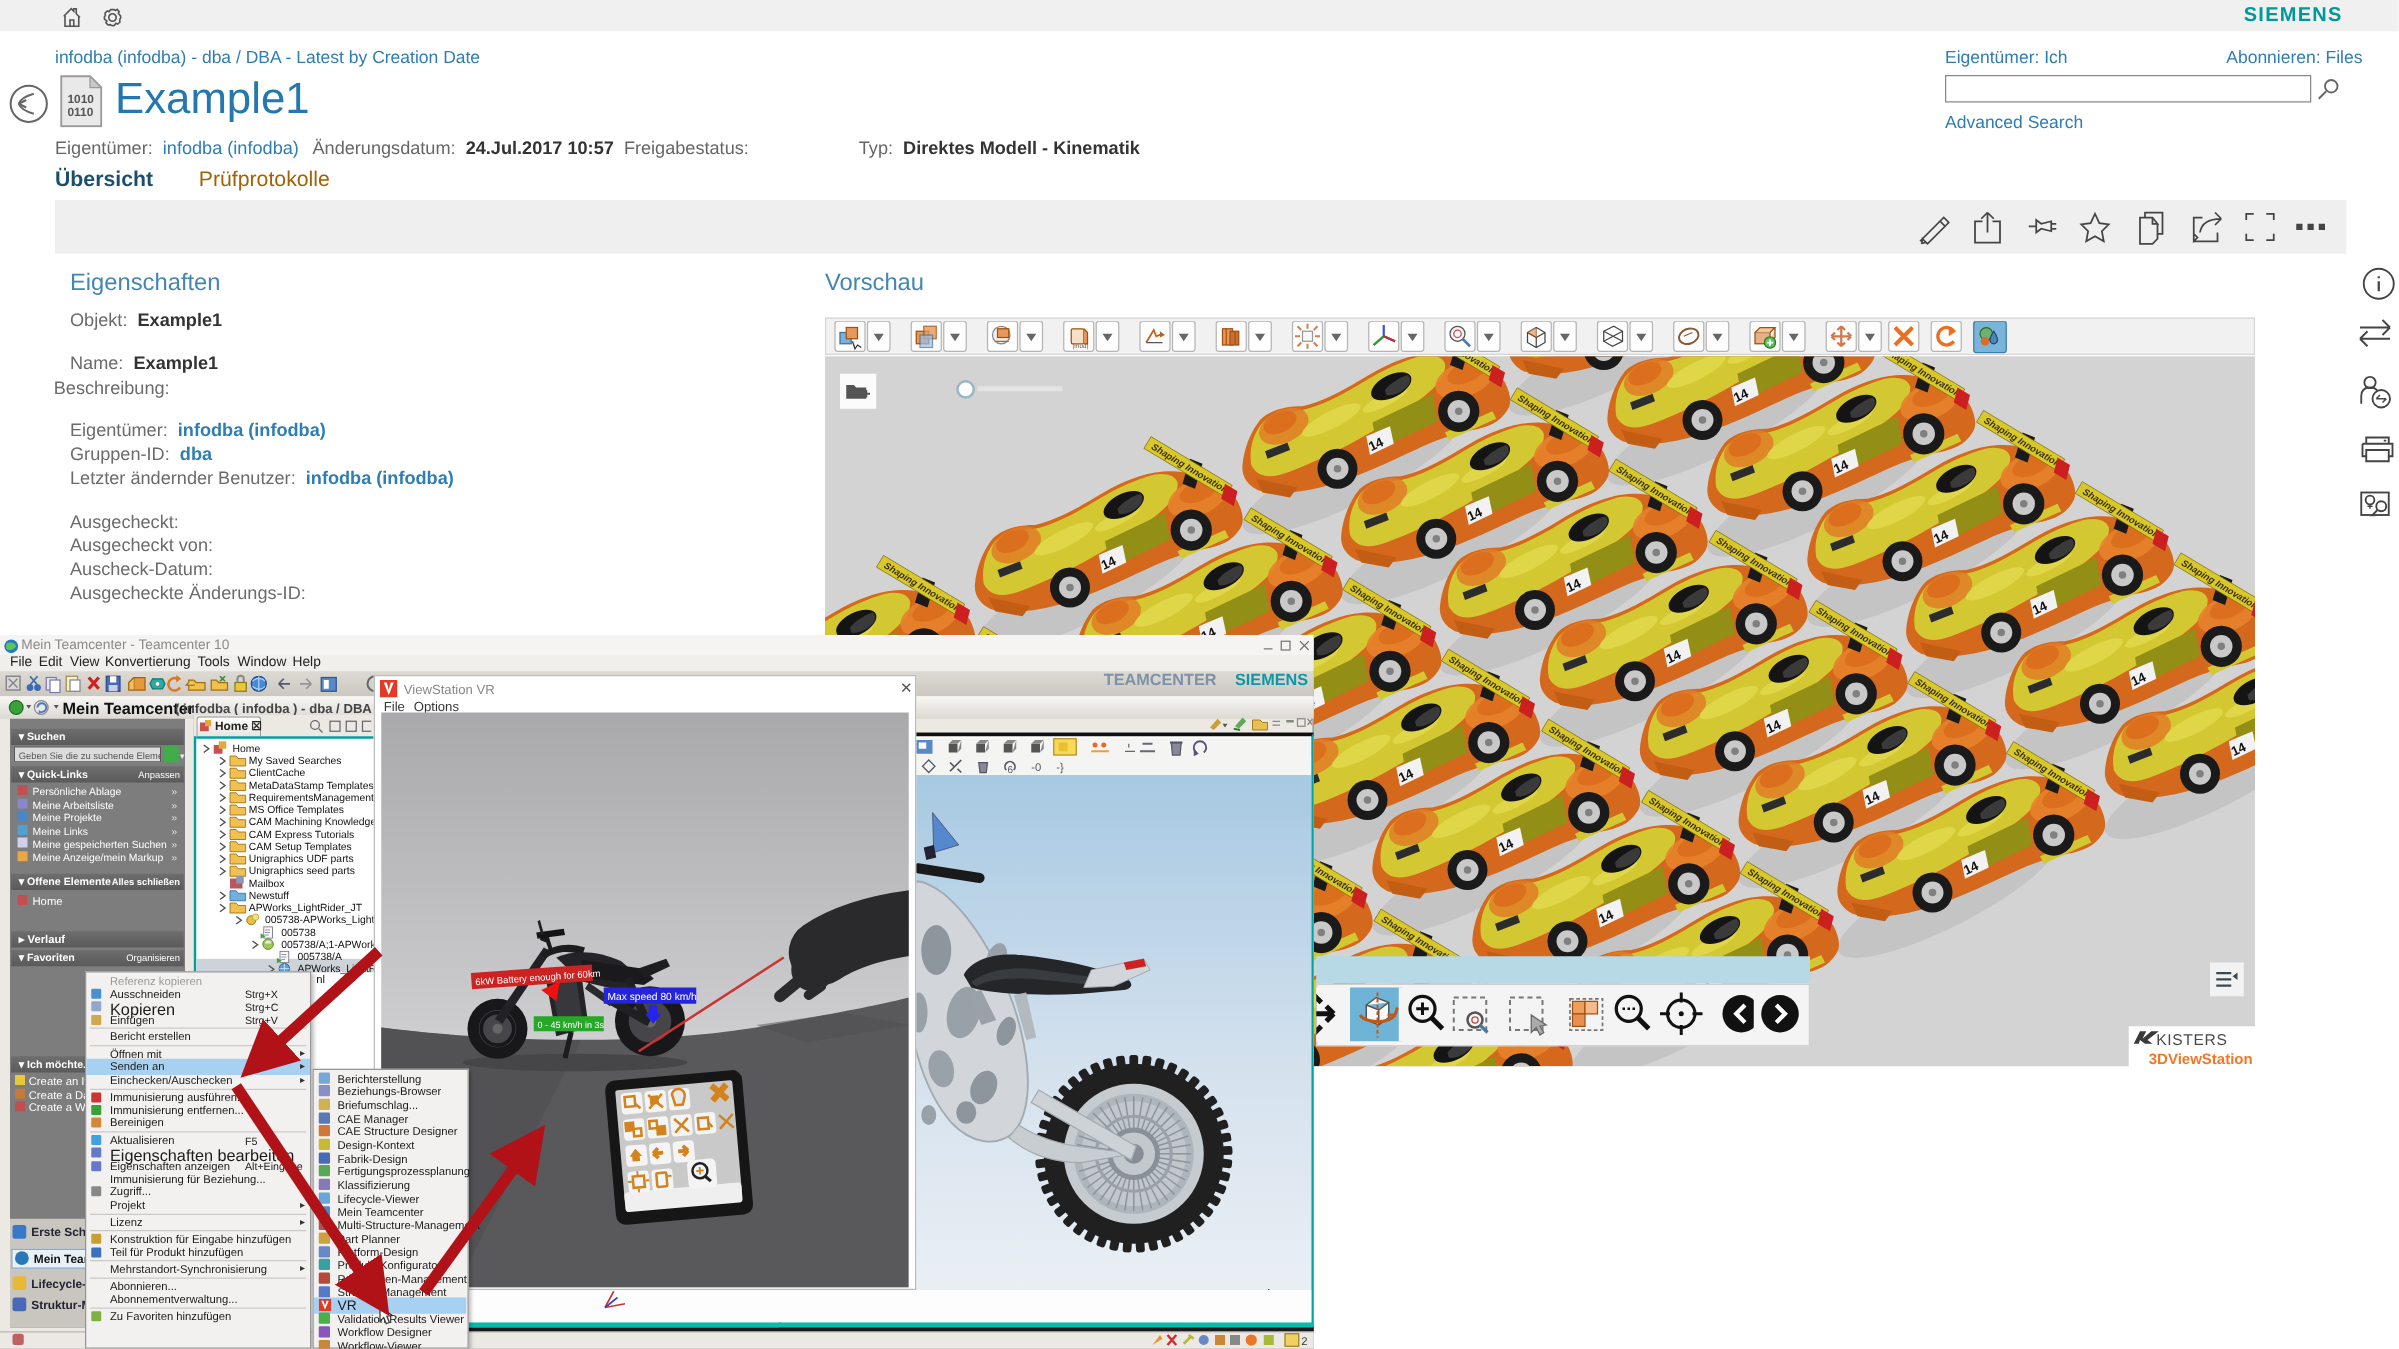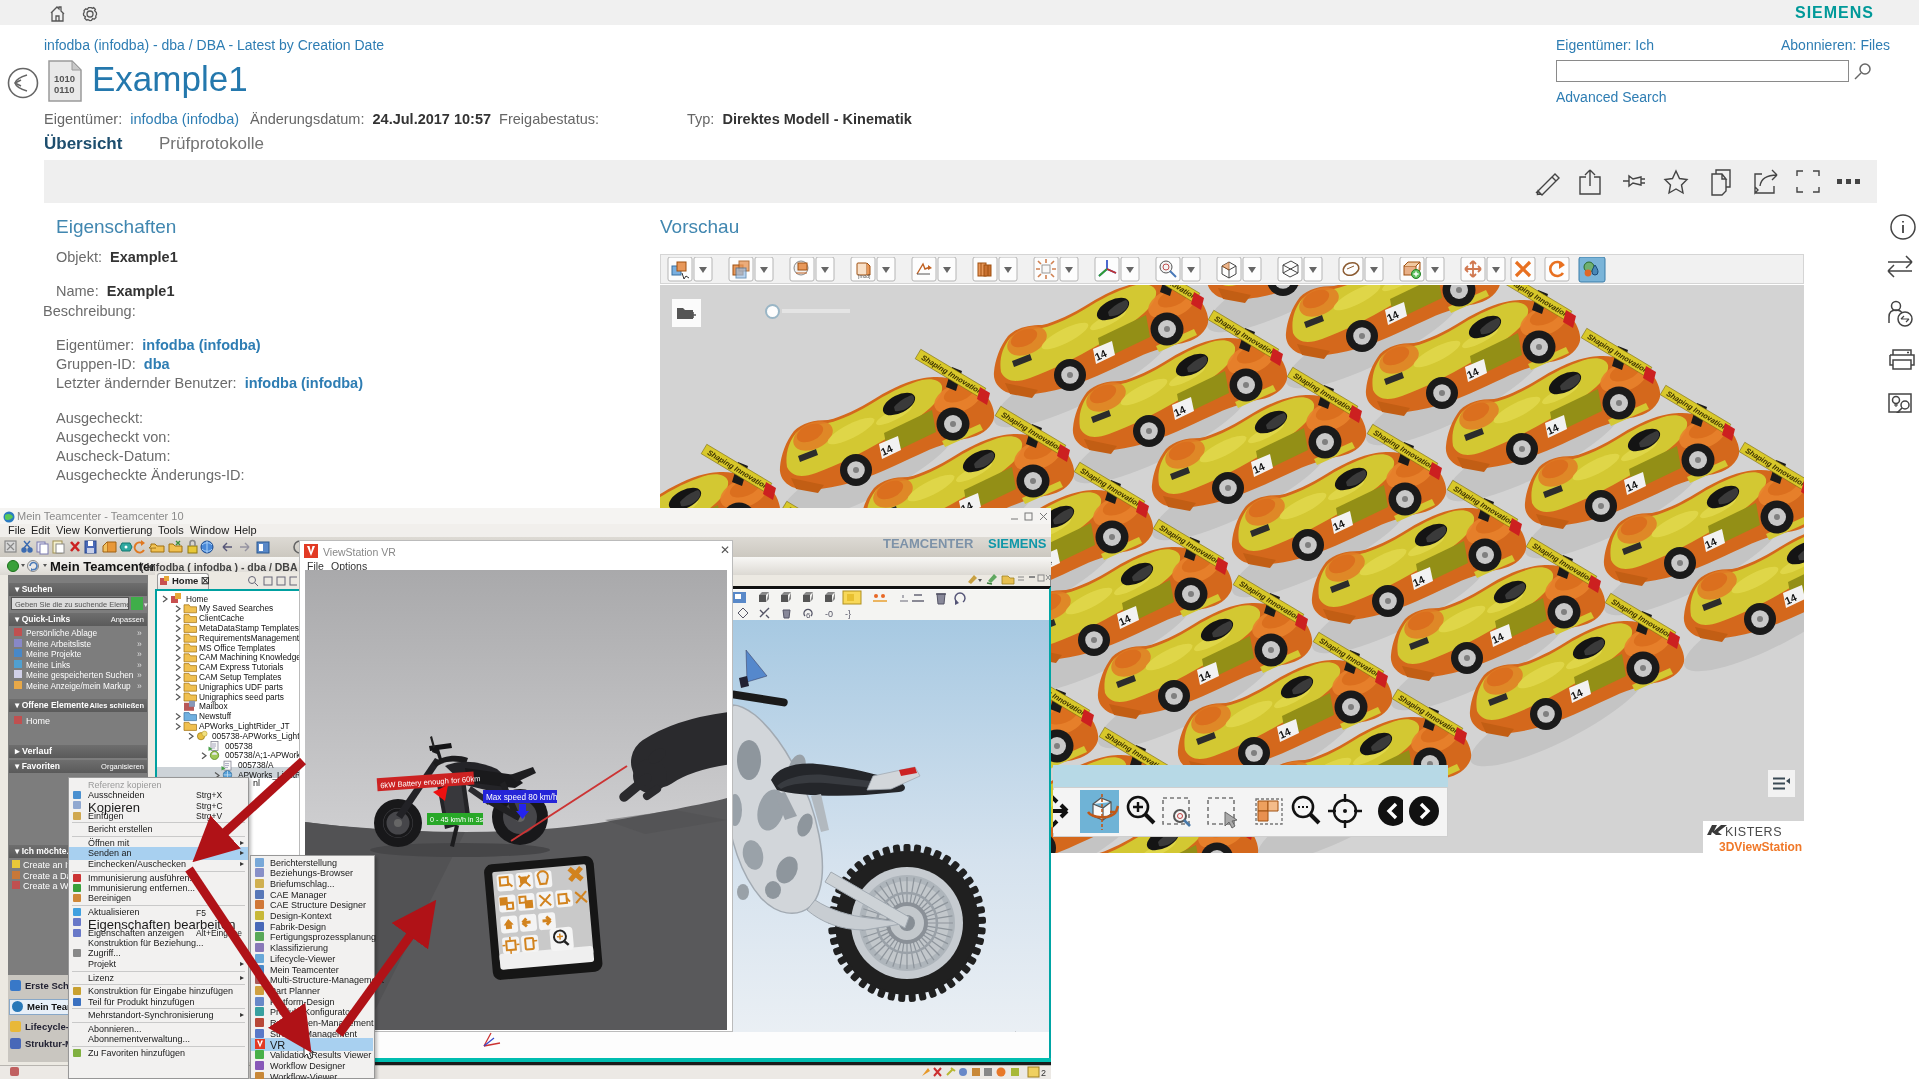--- a/index.html
+++ b/index.html
@@ -26,21 +26,21 @@
  <path d="M1,1 L24,1 L33,10 L33,41 L1,41 Z" fill="#e9e9e9" stroke="#9a9a9a" stroke-width="1.5"></path>
  <path d="M24,1 L24,10 L33,10 Z" fill="#c9c9c9" stroke="#9a9a9a" stroke-width="1"></path>
  <text x="6" y="22" font-size="9.5" font-weight="bold" fill="#555" font-family="Liberation Sans">1010</text>
  <text x="6" y="33" font-size="9.5" font-weight="bold" fill="#555" font-family="Liberation Sans">0110</text>
 </svg>
 <div class="ab" style="left:92px;top:59px;font-size:35px;color:#2478ad">Example1</div>
 <div class="ab" style="left:44px;top:111px;font-size:14.5px;color:#666">Eigentümer:&nbsp; <span style="color:#2e7db3">infodba (infodba)</span></div>
 <div class="ab" style="left:250px;top:111px;font-size:14.5px;color:#666">Änderungsdatum:&nbsp; <b style="color:#333">24.Jul.2017 10:57</b>&nbsp; Freigabestatus:</div>
 <div class="ab" style="left:687px;top:111px;font-size:14.5px;color:#666">Typ:&nbsp; <b style="color:#333">Direktes Modell - Kinematik</b></div>
 <div class="ab" style="left:44px;top:134px;font-size:17px;font-weight:bold;color:#1d4e6e">Übersicht</div>
-<div class="ab" style="left:159px;top:134px;font-size:17px;color:#737373">Prüfprotokolle</div>
+<div class="ab" style="left:159px;top:134px;font-size:17px;color:#a16207">Prüfprotokolle</div>
 <div class="ab" style="left:1556px;top:37px;font-size:14px;color:#2e7db3">Eigentümer: Ich</div>
 <div class="ab" style="left:1781px;top:37px;font-size:14px;color:#2e7db3">Abonnieren: Files</div>
 <div class="ab" style="left:1556px;top:60px;width:293px;height:22px;background:#fff;border:1px solid #8a8a8a"></div>
 <svg class="ab" style="left:1853px;top:62px" width="22" height="19" viewBox="0 0 22 19">
     <circle cx="12" cy="7" r="5" fill="none" stroke="#666" stroke-width="1.5"></circle>
     <path d="M8,11 L2,17" stroke="#666" stroke-width="1.5"></path>
   </svg>
 <div class="ab" style="left:1556px;top:89px;font-size:14px;color:#2e7db3">Advanced Search</div>
 <div class="ab" style="left:44px;top:160px;width:1833px;height:43px;background:#efefef"></div>
 <svg class="ab" style="left:1532px;top:168px" width="336" height="28" viewBox="0 0 336 28" fill="none" stroke="#444" stroke-width="1.4">
@@ -989,21 +989,21 @@
 <div class="ab" style="left:88px;top:893.2px;font-size:9px;color:#1a1a1a;white-space:nowrap">Bereinigen</div>
 <div class="ab" style="left:72px;top:905.1px;width:173px;height:1px;background:#c9c9c9"></div>
 <div class="ab" style="left:73px;top:908.0px;width:8px;height:8px;background:#40a0e0;border-radius:1px"></div>
 <div class="ab" style="left:88px;top:907.0px;font-size:9px;color:#1a1a1a;white-space:nowrap">Aktualisieren</div>
 <div class="ab" style="left:196px;top:907.5px;font-size:8.5px;color:#1a1a1a">F5</div>
 <div class="ab" style="left:73px;top:918.3px;width:8px;height:8px;background:#6878c8;border-radius:1px"></div>
 <div class="ab" style="left:88px;top:917.3px;font-size:13px;color:#1a1a1a;white-space:nowrap">Eigenschaften bearbeiten</div>
 <div class="ab" style="left:73px;top:928.7px;width:8px;height:8px;background:#6878c8;border-radius:1px"></div>
 <div class="ab" style="left:88px;top:927.7px;font-size:9px;color:#1a1a1a;white-space:nowrap">Eigenschaften anzeigen</div>
 <div class="ab" style="left:196px;top:928.2px;font-size:8.5px;color:#1a1a1a">Alt+Eingabe</div>
-<div class="ab" style="left:88px;top:938.0px;font-size:9px;color:#1a1a1a;white-space:nowrap">Konstruktion für Beziehung...</div>
+<div class="ab" style="left:88px;top:938.0px;font-size:9px;color:#1a1a1a;white-space:nowrap">Immunisierung für Beziehung...</div>
 <div class="ab" style="left:73px;top:949.4px;width:8px;height:8px;background:#888;border-radius:1px"></div>
 <div class="ab" style="left:88px;top:948.4px;font-size:9px;color:#1a1a1a;white-space:nowrap">Zugriff...</div>
 <div class="ab" style="left:88px;top:958.7px;font-size:9px;color:#1a1a1a;white-space:nowrap">Projekt</div>
 <div class="ab" style="left:240px;top:958.7px;font-size:8px;color:#333">▸</div>
 <div class="ab" style="left:72px;top:970.6px;width:173px;height:1px;background:#c9c9c9"></div>
 <div class="ab" style="left:88px;top:972.5px;font-size:9px;color:#1a1a1a;white-space:nowrap">Lizenz</div>
 <div class="ab" style="left:240px;top:972.5px;font-size:8px;color:#333">▸</div>
 <div class="ab" style="left:72px;top:984.3px;width:173px;height:1px;background:#c9c9c9"></div>
 <div class="ab" style="left:73px;top:987.2px;width:8px;height:8px;background:#c8a030;border-radius:1px"></div>
 <div class="ab" style="left:88px;top:986.2px;font-size:9px;color:#1a1a1a;white-space:nowrap">Konstruktion für Eingabe hinzufügen</div>

